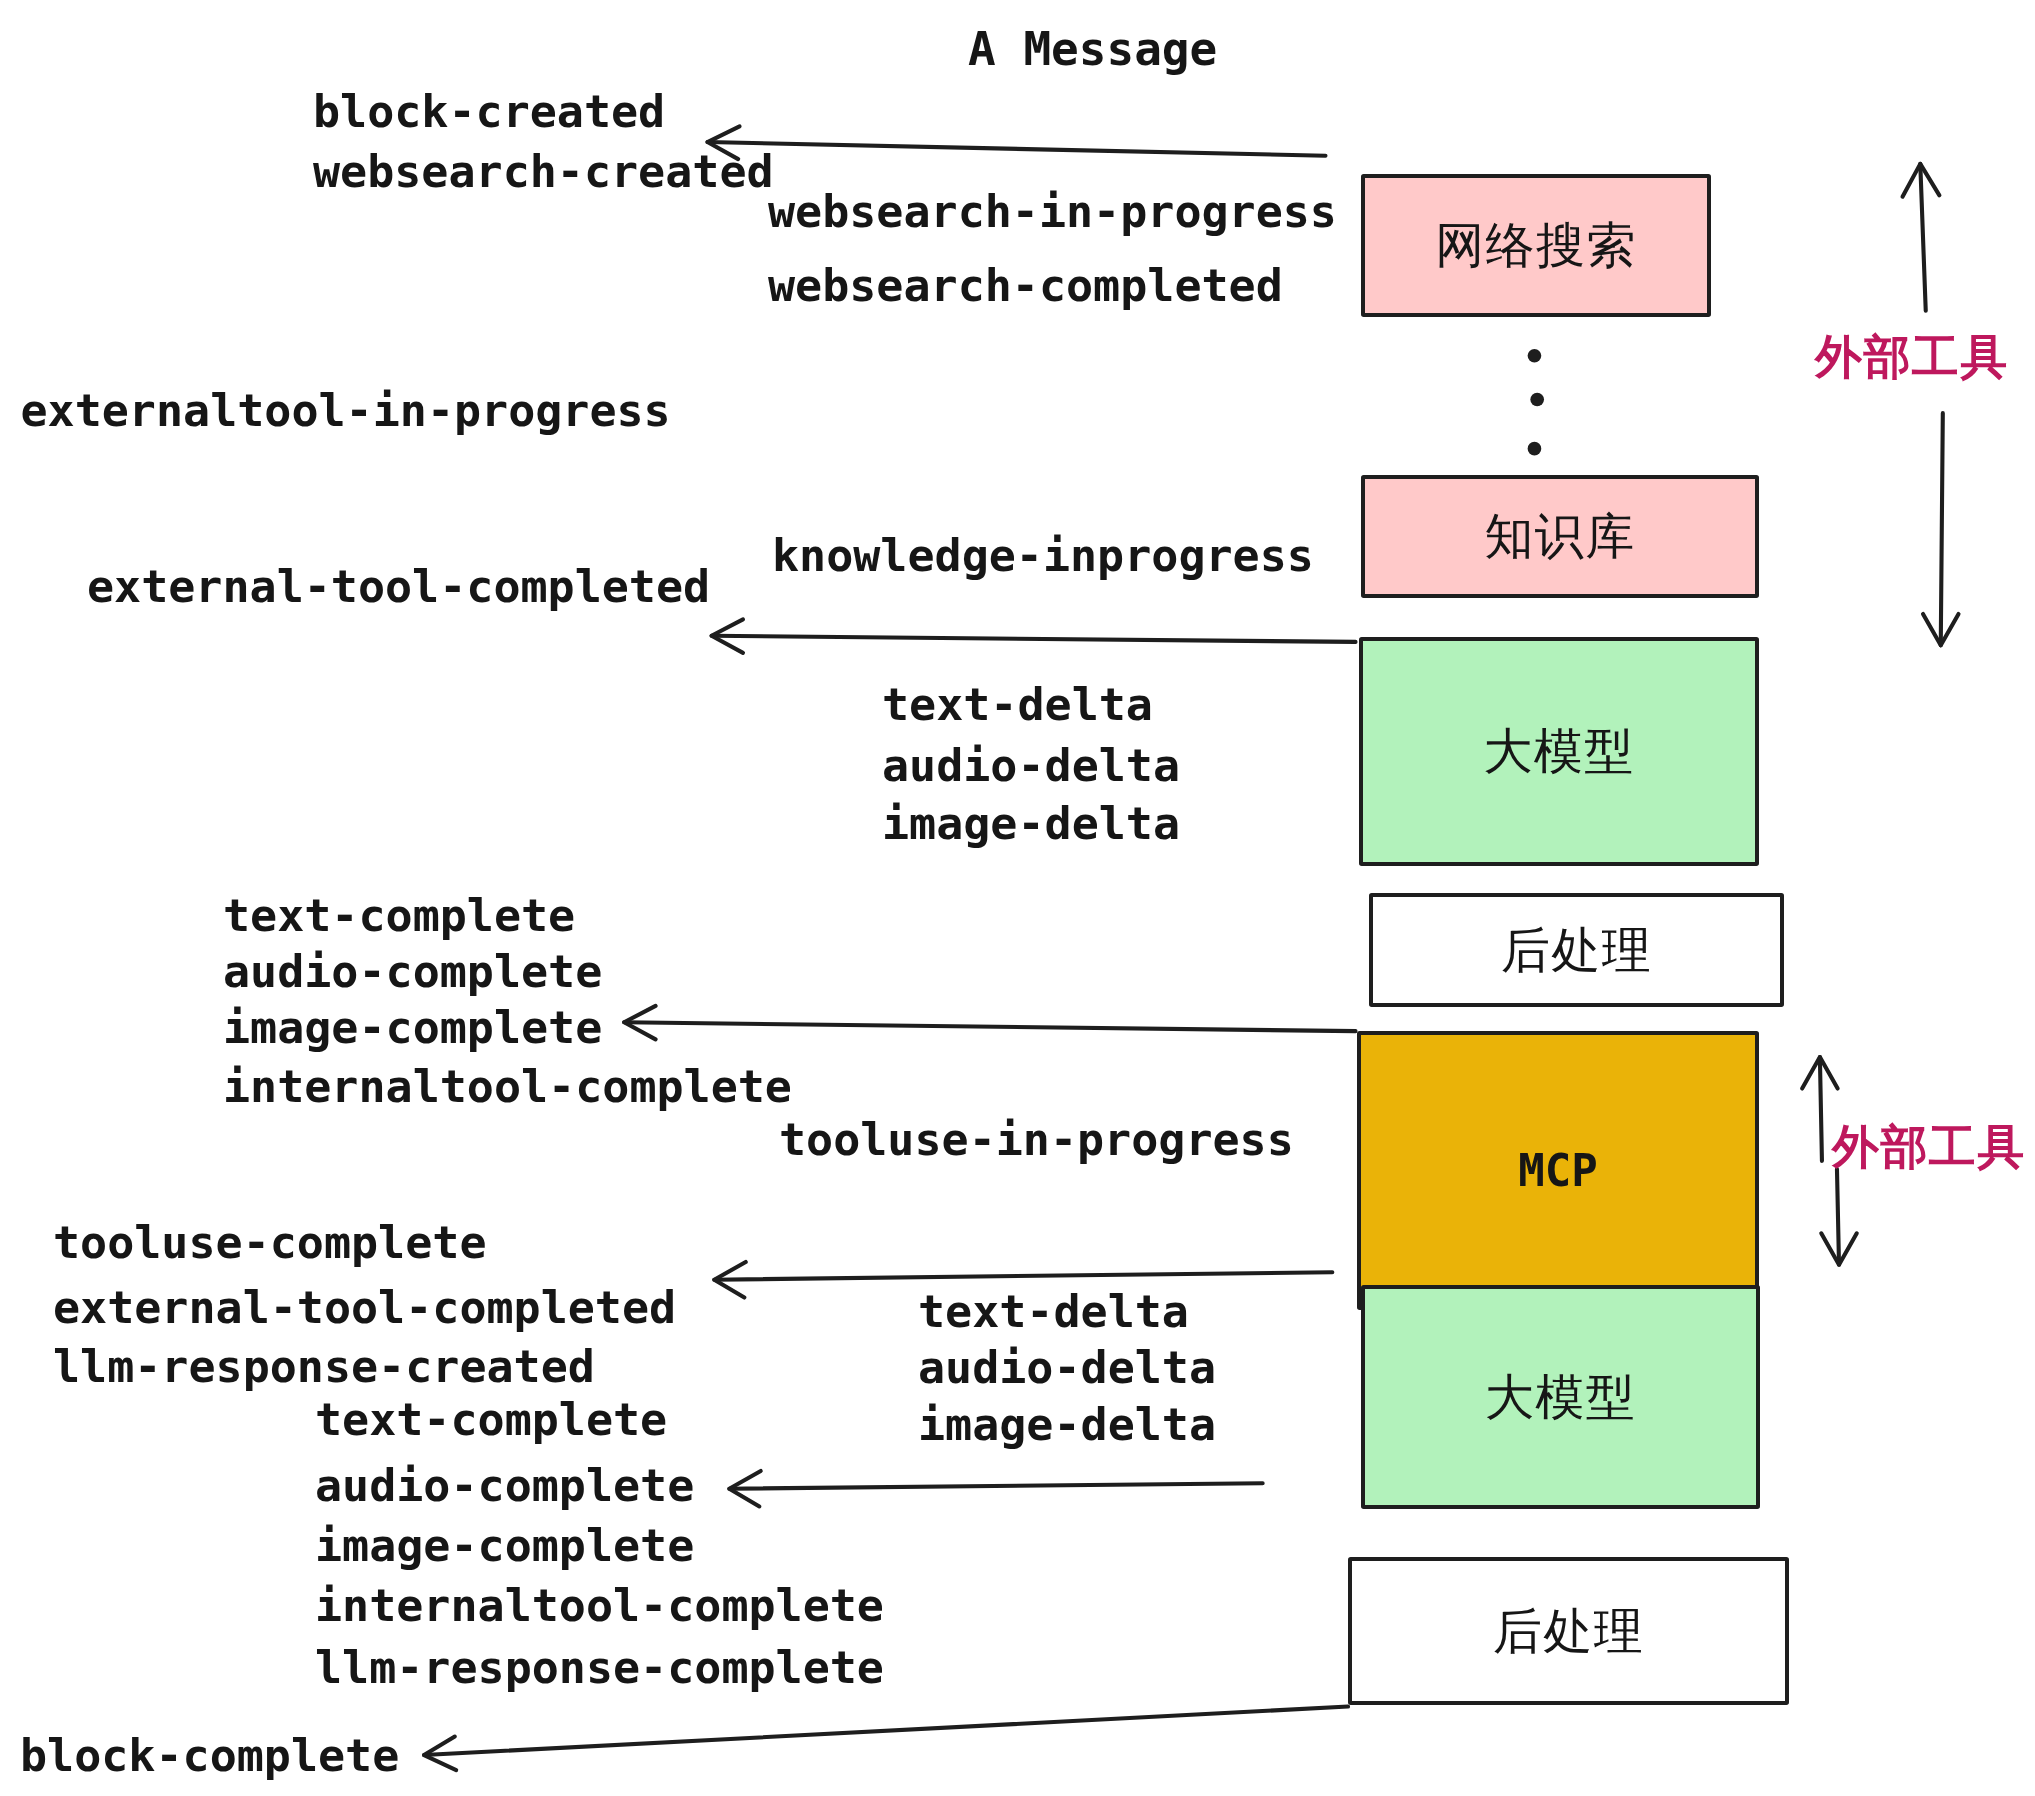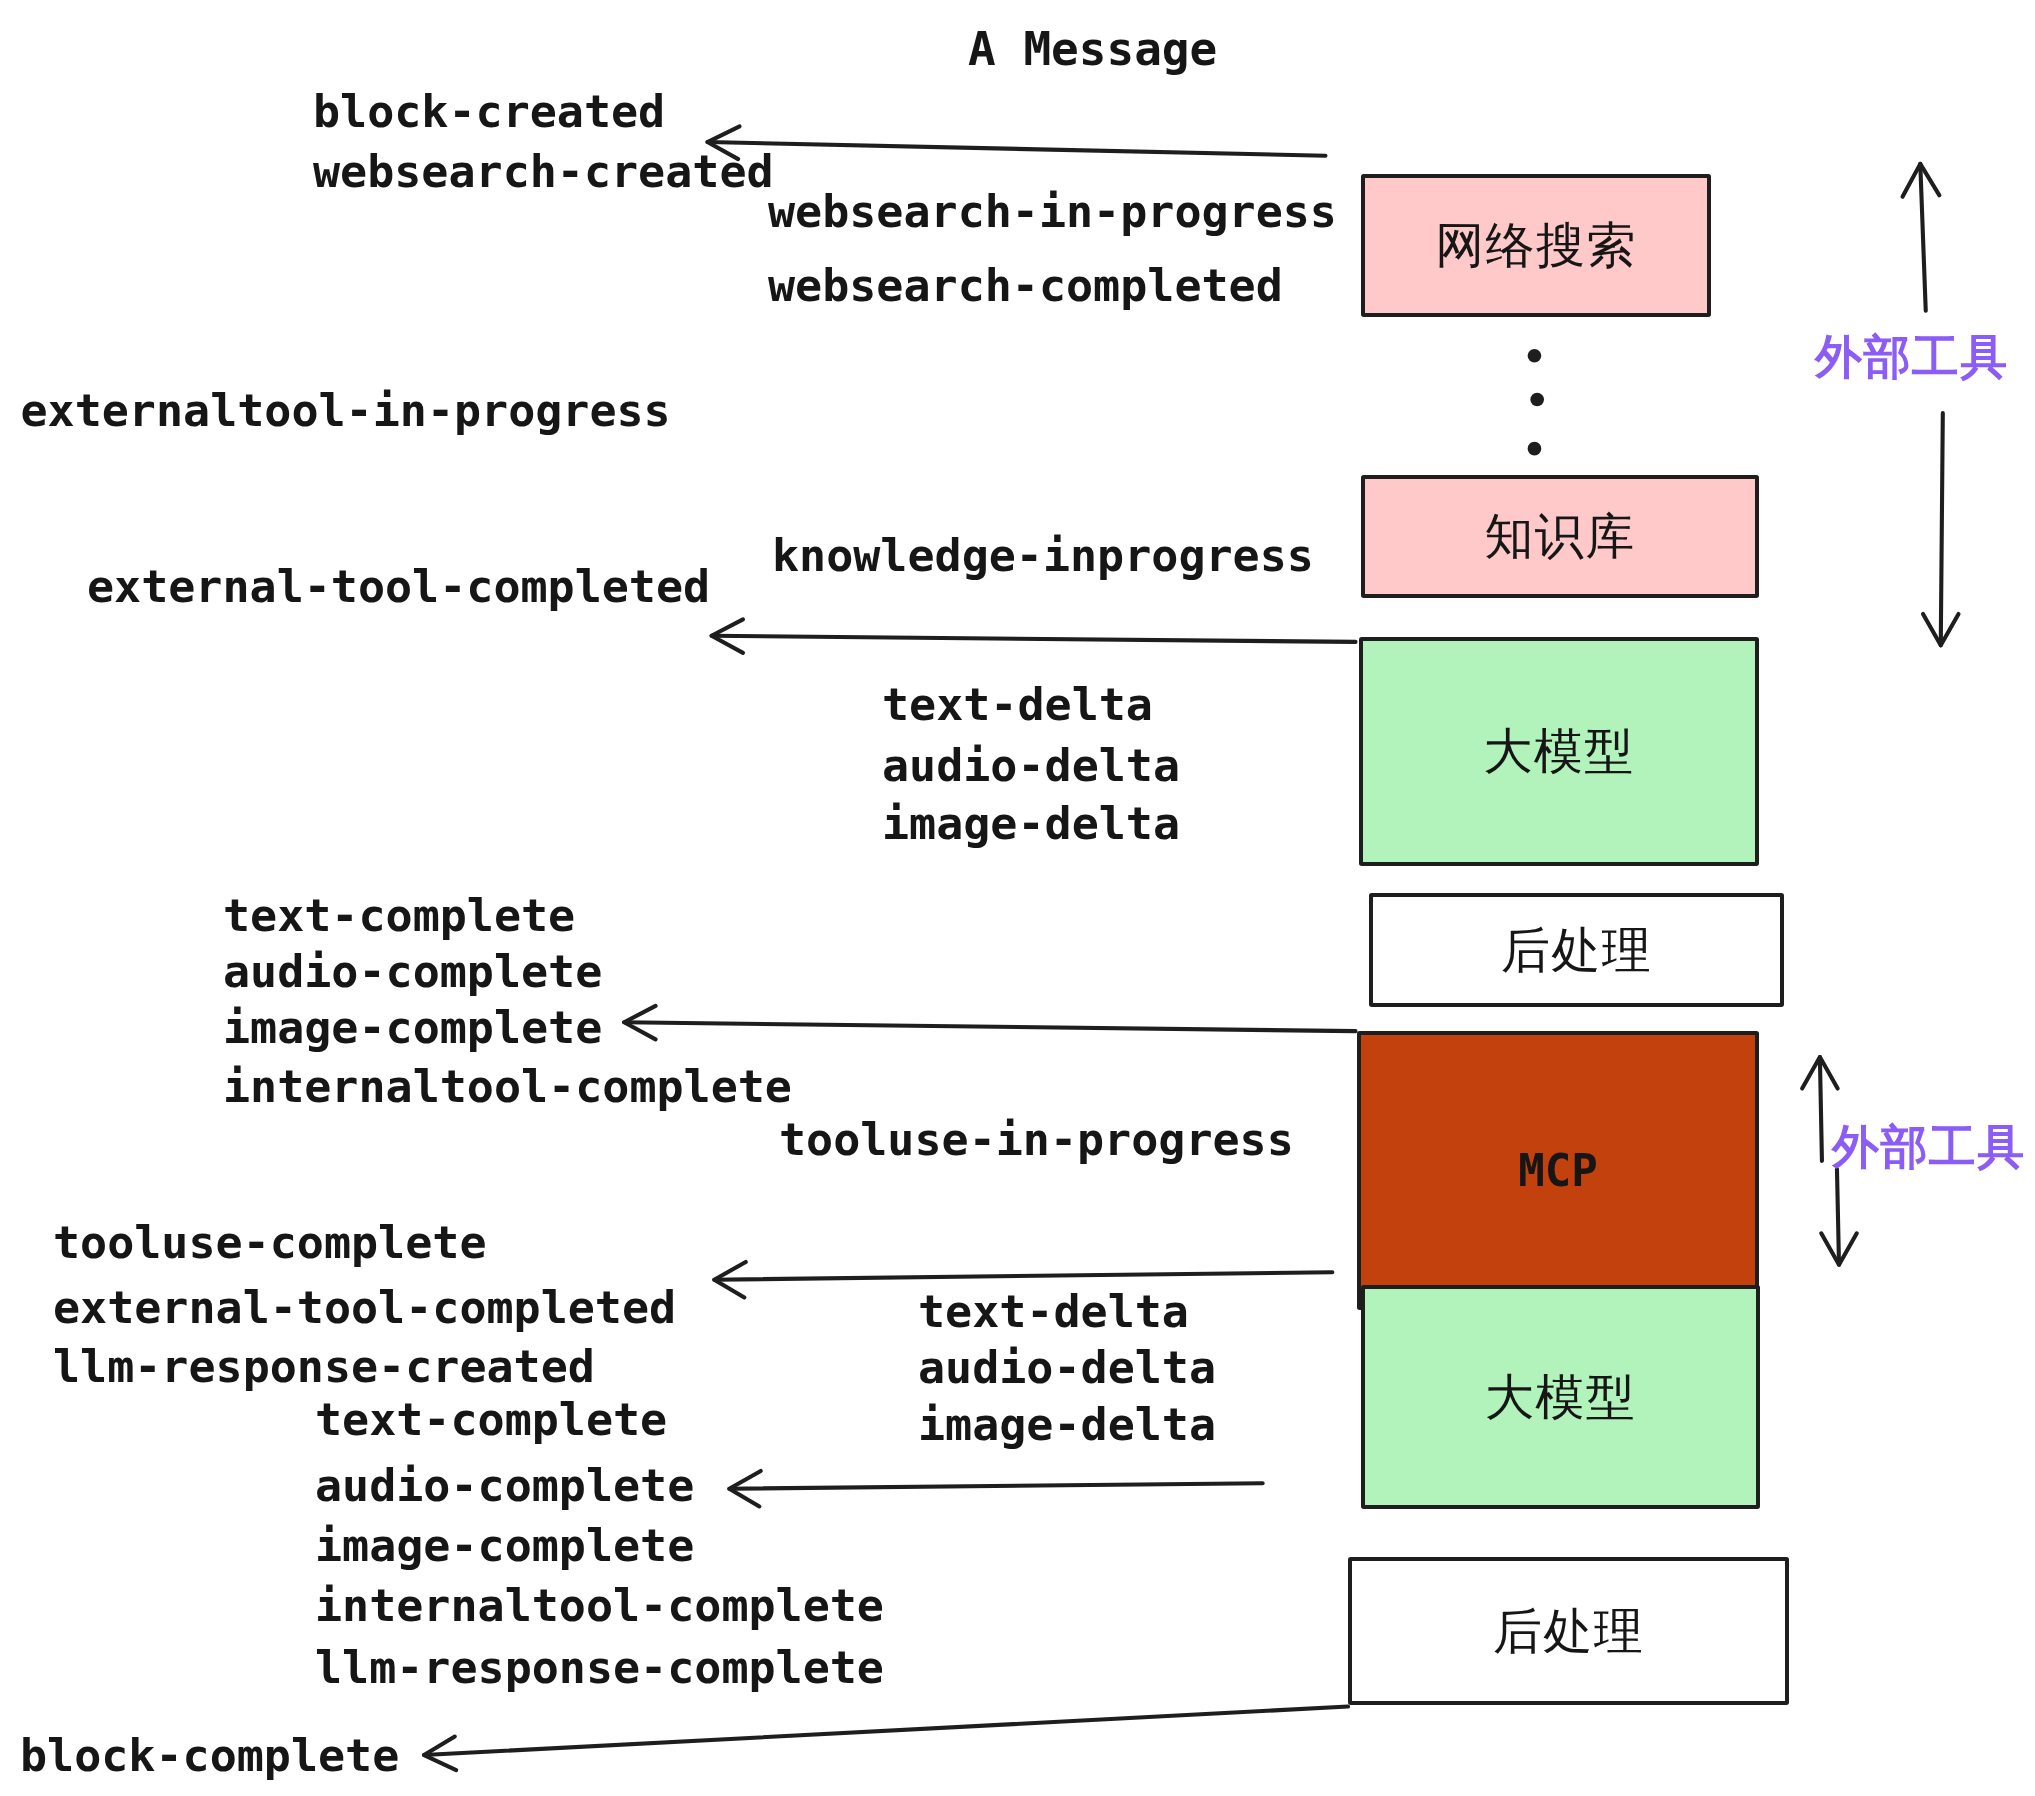--- a/index.html
+++ b/index.html
@@ -21,21 +21,21 @@
     border:4.1px solid #1e1e1e; border-radius:2.7px; background:#ffffff;
     display:flex; align-items:center; justify-content:center;
   }
   .node .lbl {
     font:500 49px/1 "Liberation Sans", sans-serif; color:#161616;
     letter-spacing:1.4px; white-space:nowrap;
   }
   .node .lbl.mono { font:700 44px/1 "DejaVu Sans Mono", monospace; letter-spacing:0; }
   .cjk {
     position:absolute; white-space:nowrap;
-    font:600 47px/55px "Liberation Sans", sans-serif; color:#8b5cf6; letter-spacing:1.4px;
+    font:600 47px/55px "Liberation Sans", sans-serif; color:#be185d; letter-spacing:1.4px;
   }
 </style>
 </head>
 <body>
 
 <div class="canvas">
 
   <svg class="wires" viewBox="0 0 2980 2630" fill="none" stroke="#1e1e1e" stroke-width="6" stroke-linecap="round" stroke-linejoin="round">
 
     <g>
@@ -104,21 +104,21 @@
   </div>
 
   <div class="node" style="left: 1359px; top: 637px; width: 400px; height: 229px; background: rgb(178, 242, 187);">
     <span class="lbl">大模型</span>
   </div>
 
   <div class="node" style="left: 1369px; top: 893px; width: 415px; height: 114px; background: rgb(255, 255, 255);">
     <span class="lbl">后处理</span>
   </div>
 
-  <div class="node" style="left: 1357px; top: 1031px; width: 402px; height: 279px; background: #c2410c;">
+  <div class="node" style="left: 1357px; top: 1031px; width: 402px; height: 279px; background: #eab308;">
     <span class="lbl mono">MCP</span>
   </div>
 
   <div class="node" style="left: 1361px; top: 1285px; width: 399px; height: 224px; background: rgb(178, 242, 187);">
     <span class="lbl">大模型</span>
   </div>
 
   <div class="node" style="left: 1348px; top: 1557px; width: 441px; height: 148px; background: rgb(255, 255, 255);">
     <span class="lbl">后处理</span>
   </div>

